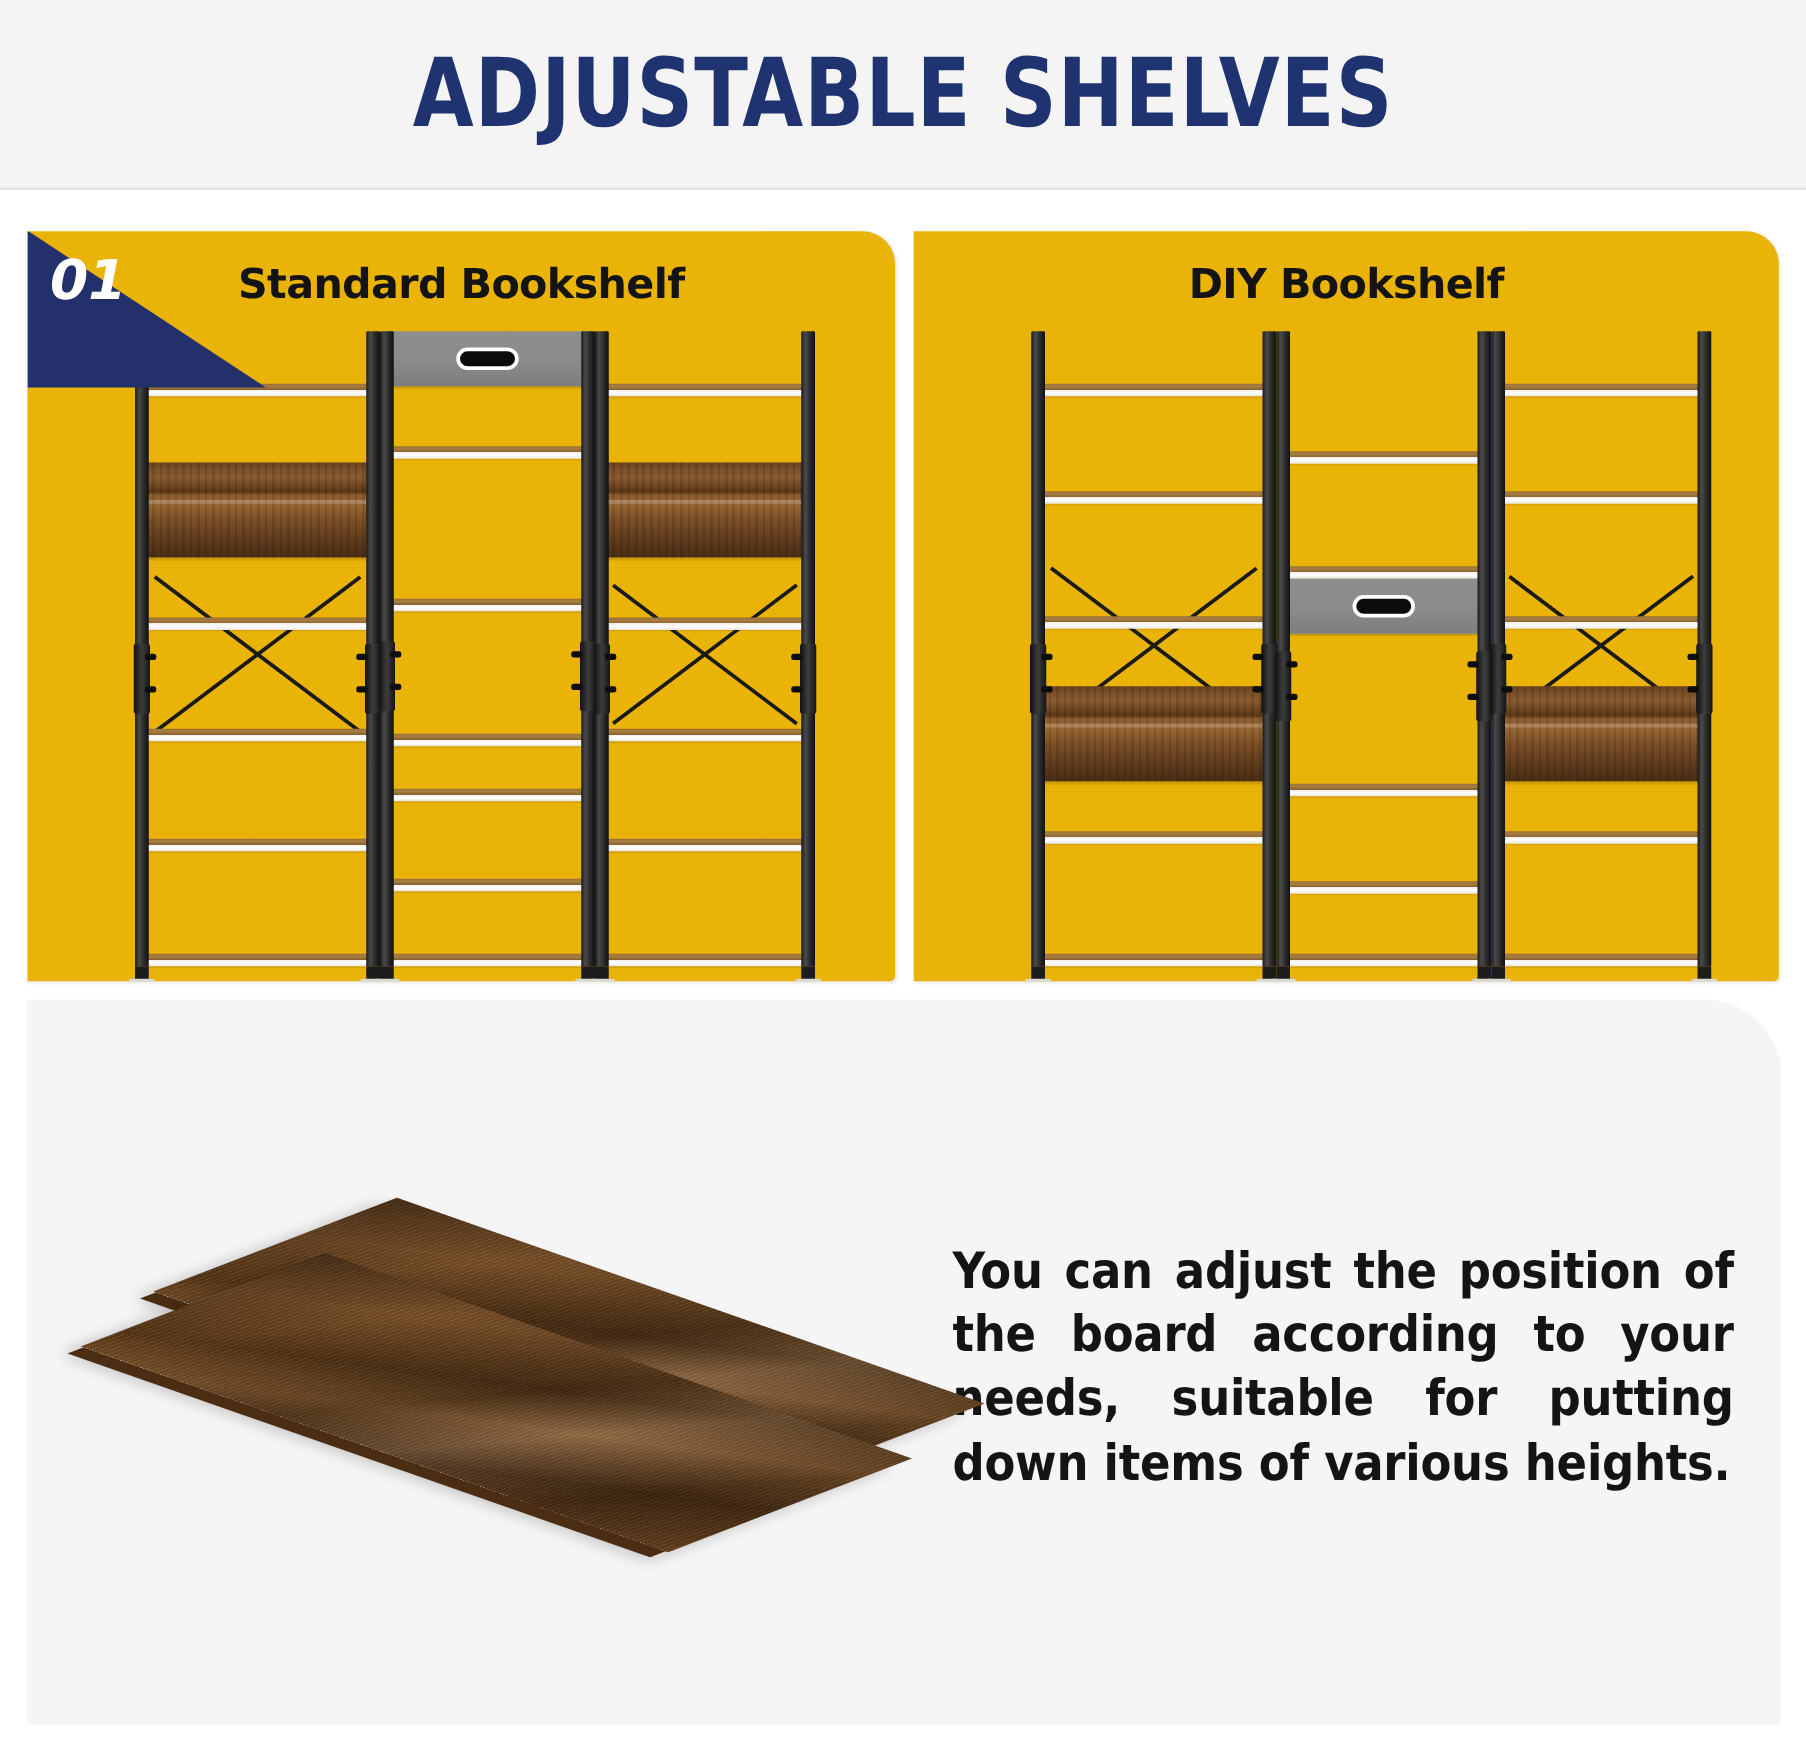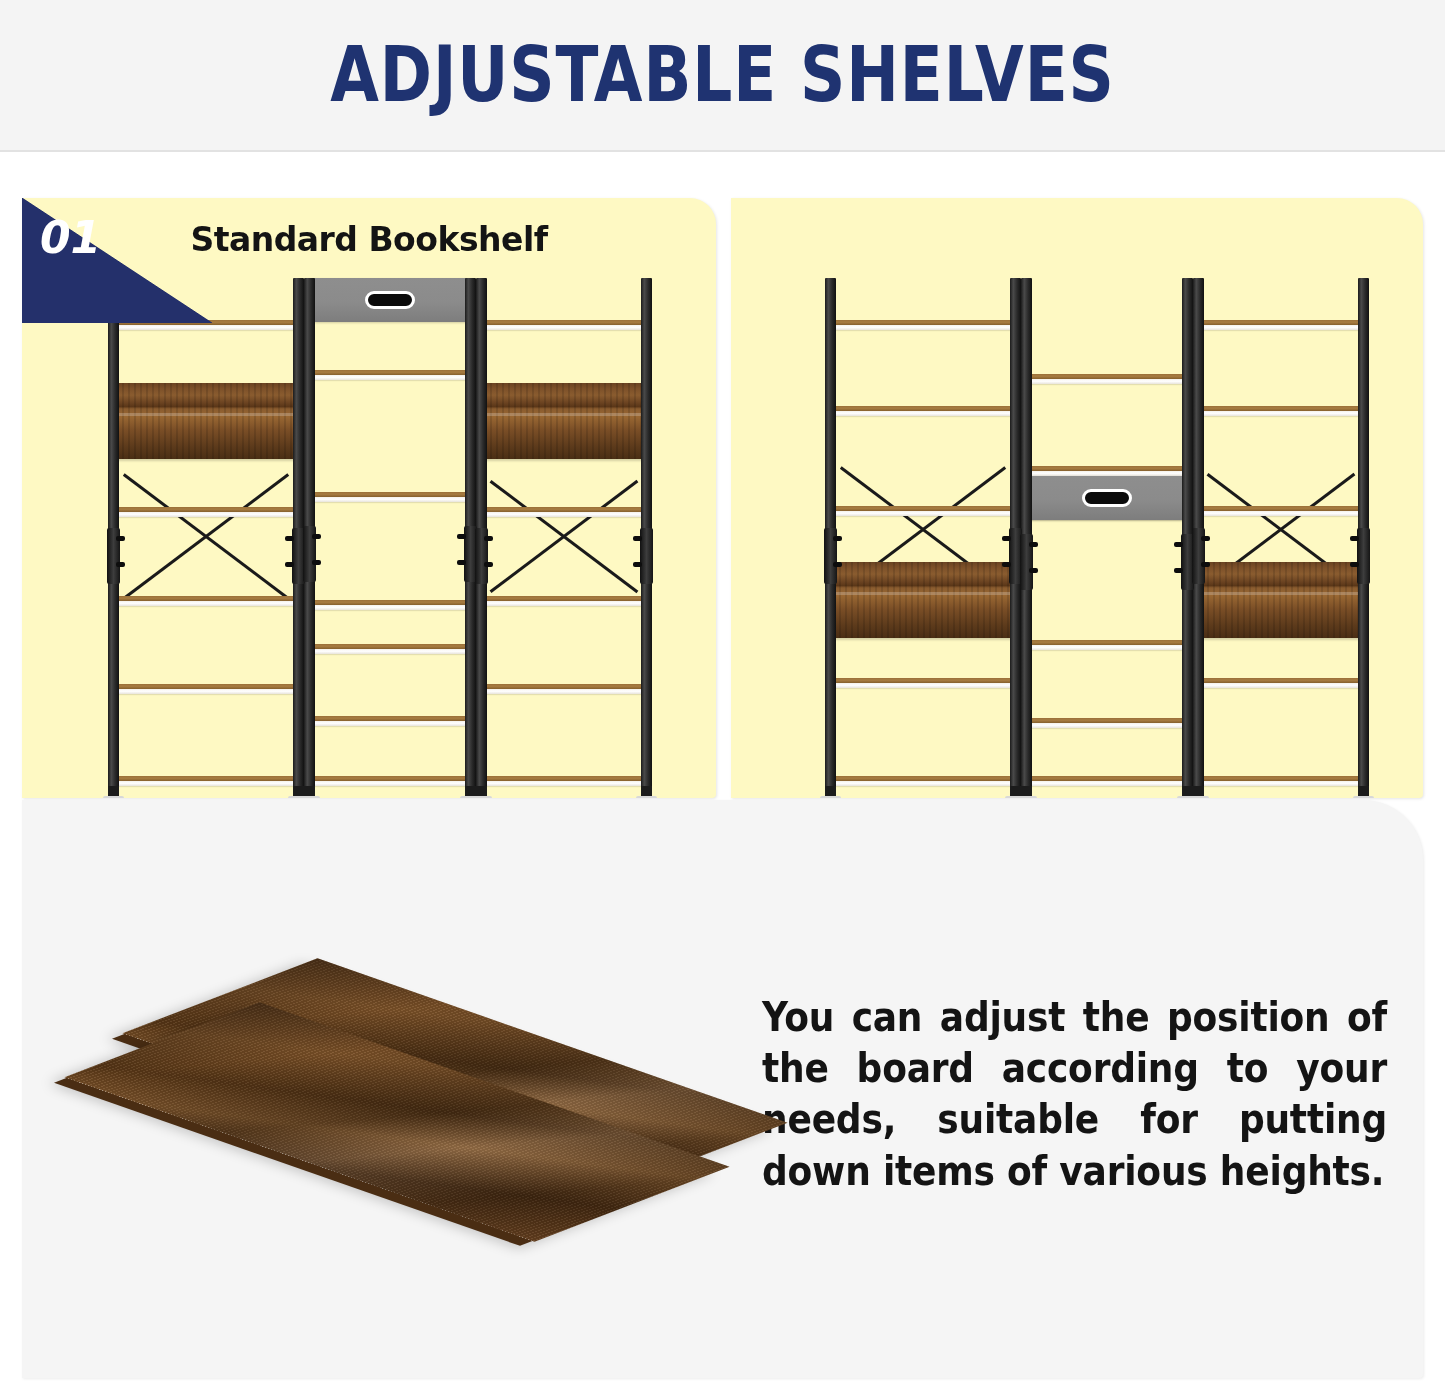--- a/index.html
+++ b/index.html
@@ -36,23 +36,23 @@
     font-weight: bold;
     letter-spacing: 1px;
     font-family: "DejaVu Sans Condensed", "Liberation Sans", sans-serif;
     transform: scaleX(0.92);
     white-space: nowrap;
   }
 
   
   .compare-panel {
     position: absolute;
-    top: 198px;
+    top: 185px;
     height: 600px;
-    background: #fef9c3;
+    background: #eab308;
     overflow: hidden;
   }
   #panel-01 {
     left: 22px;
     width: 694px;
     border-top-right-radius: 26px;
     border-bottom-right-radius: 4px;
     box-shadow: 1px 1px 3px rgba(0,0,0,0.10);
   }
   #panel-02 {
@@ -369,20 +369,21 @@
       <div class="shelf" style="top:318px;"></div>
       <div class="shelf" style="top:406px;"></div>
       <div class="shelf" style="top:498px;"></div>
     </div>
 
   </div>
 </div>
 
 <div class="compare-panel" id="panel-02">
 
+  <div class="panel-heading">DIY Bookshelf</div>
 
   <div class="shelf-stage">
 
     <div class="unit" style="left:94px; width:196px; height:508px;">
       <div class="post left" style="height:508px;"></div>
       <div class="post right" style="height:508px;"></div>
       <div class="foot left"></div>
       <div class="foot right"></div>
 
       <div class="shelf" style="top:42px;"></div>

